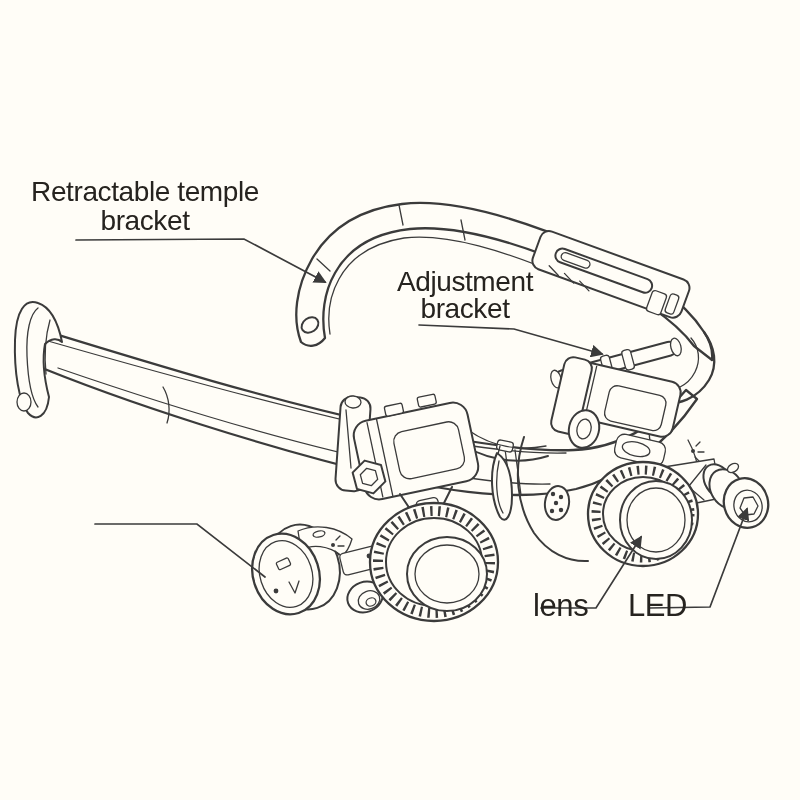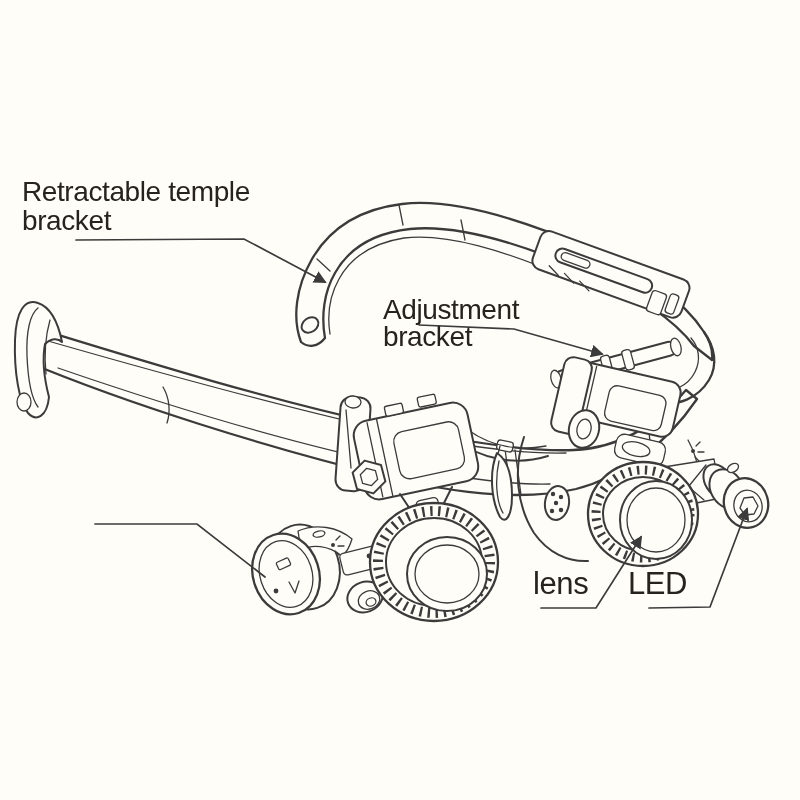--- a/index.html
+++ b/index.html
@@ -22,22 +22,22 @@
   .w22{stroke-width:2.3;}
   .lead{stroke:var(--line);fill:none;stroke-width:1.7;stroke-linecap:round;}
   .knurl{stroke:var(--line);fill:none;}
   .ink{fill:var(--line);stroke:none;}
   
   .lbl{
     position:absolute;color:var(--text);
     font-size:28px;line-height:29px;letter-spacing:-0.4px;
     white-space:nowrap;
   }
-  .lbl.center{}
-  .lbl.big{font-size:31px;line-height:32px;}
+  .lbl.center{text-align:center;}
+  .lbl.big{font-size:31px;line-height:32px;margin-top:22px;}
   .ln{display:block;}
 </style>
 </head>
 <body>
 
 <div class="stage">
 
   <svg width="800" height="800" viewBox="0 0 800 800">
     <defs>
       <marker id="arrow" viewBox="0 0 10 10" refX="8.5" refY="5" markerWidth="7.5" markerHeight="7.5" orient="auto-start-reverse">
@@ -221,21 +221,21 @@
       <polyline class="lead" points="541,608 596,608 641,537" marker-end="url(#arrow)"></polyline>
       <polyline class="lead" points="649,608 710,607 747,509" marker-end="url(#arrow)"></polyline>
     </g>
   </svg>
 
   <div class="lbl center" style="left:22px;top:177px;width:246px;">
     <span class="ln">Retractable temple</span>
     <span class="ln">bracket</span>
   </div>
 
-  <div class="lbl center" style="left:383px;top:268px;width:164px;line-height:27px;margin-top:28px;">
+  <div class="lbl center" style="left:383px;top:268px;width:164px;line-height:27px;">
     <span class="ln">Adjustment</span>
     <span class="ln">bracket</span>
   </div>
 
 
   <div class="lbl big" style="left:533px;top:568px;">
     <span class="ln">lens</span>
   </div>
 
   <div class="lbl big" style="left:628px;top:568px;">

